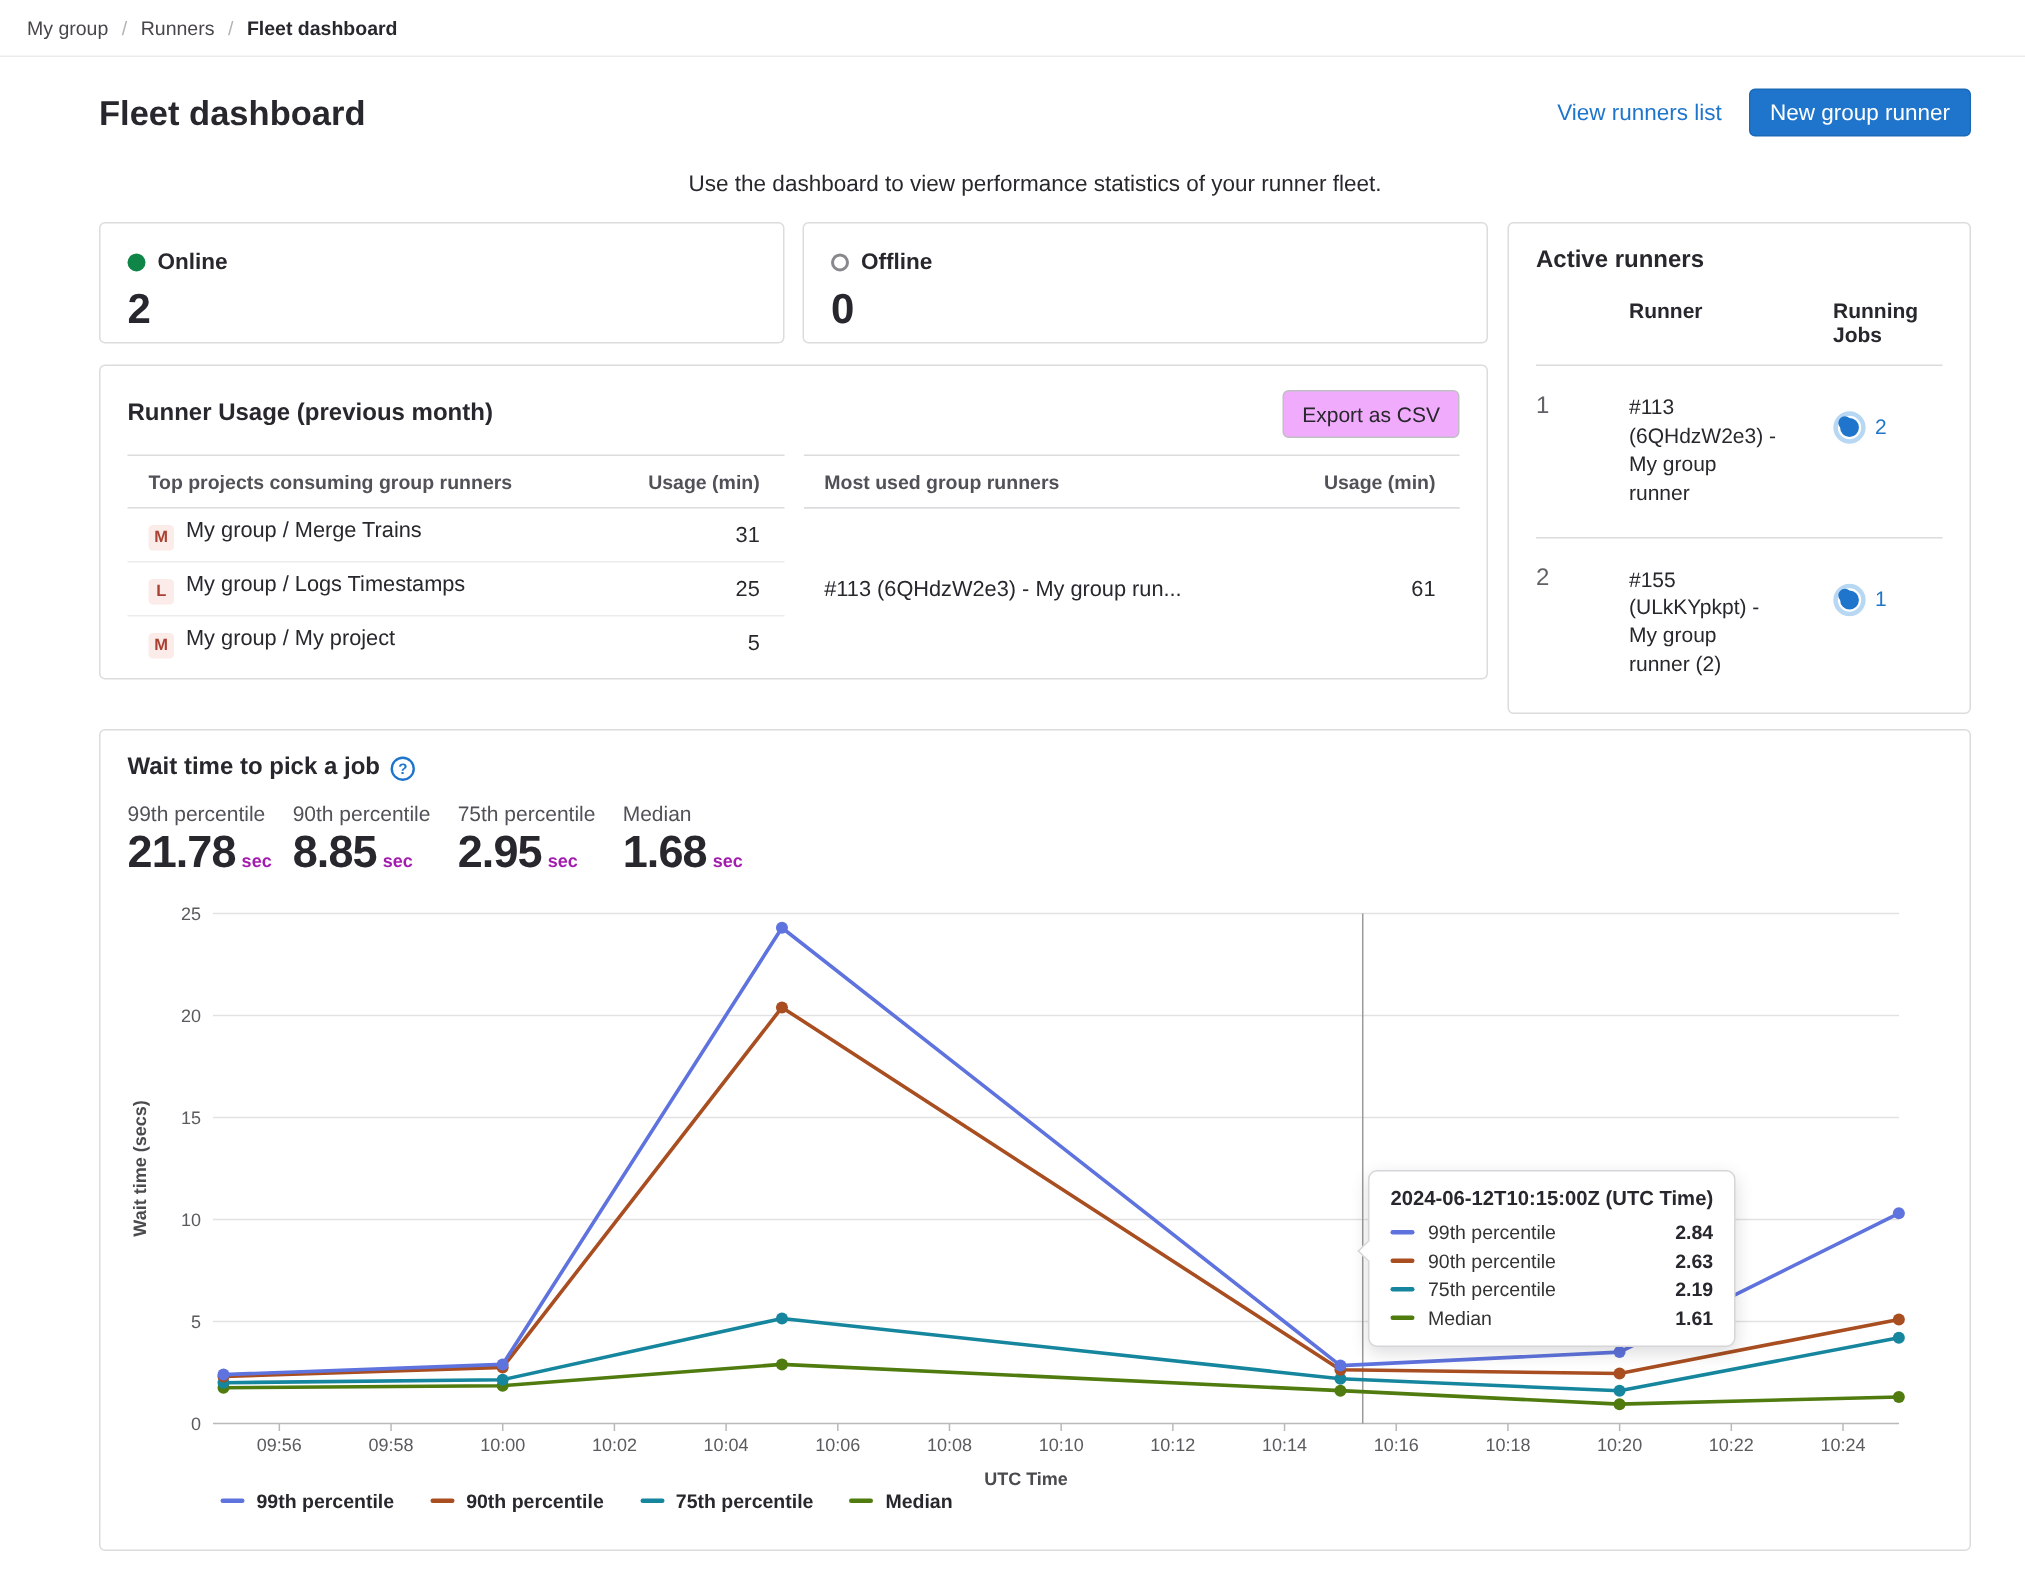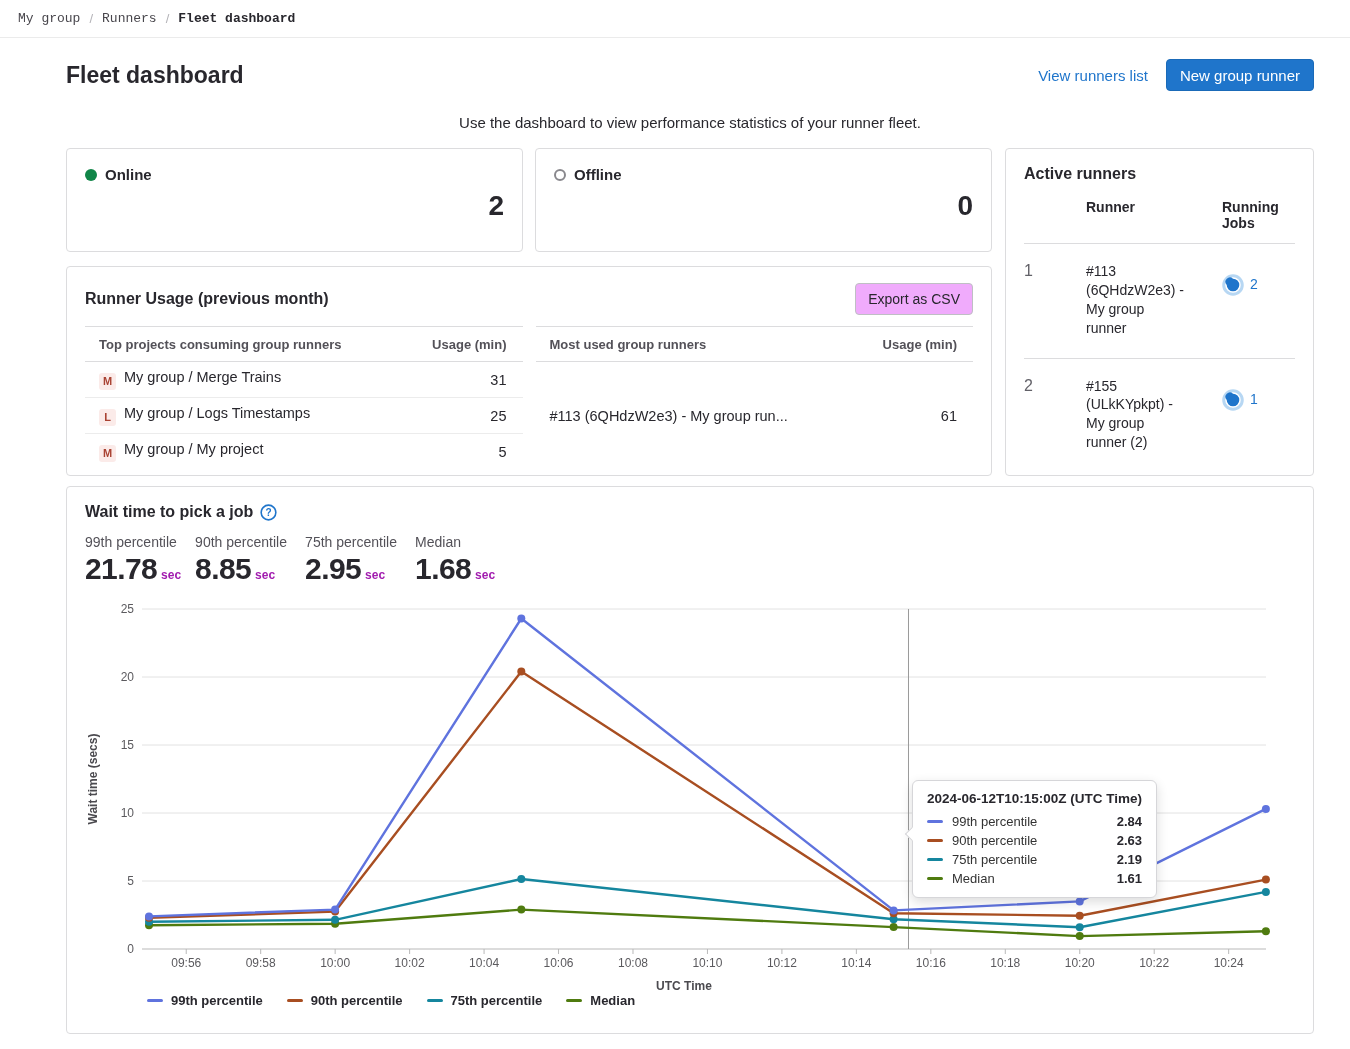--- a/index.html
+++ b/index.html
@@ -4,21 +4,21 @@
 <style>
   * { margin:0; padding:0; box-sizing:border-box; }
   html,body { width:1350px; height:1049px; background:#fff; overflow:hidden;
     font-family:"Liberation Sans","DejaVu Sans",sans-serif; color:#28272d; }
 
   
   .breadcrumb { height:38px; display:flex; align-items:center; gap:9px;
     padding:0 18px; border-bottom:1px solid #ebebeb; font-size:13px; color:#48464c; }
   .breadcrumb .sep { color:#b4b3b8; }
   .breadcrumb .current { font-weight:700; color:#28272d; }
-  .breadcrumb .crumb { cursor:pointer;font-family:Liberation Mono, monospace; }
+  .breadcrumb .crumb { cursor:pointer; }
 
   .content { padding:0 36px 0 66px; }
 
   .header-row { margin-top:21px; display:flex; justify-content:space-between; align-items:center; height:32px; }
   h1 { font-size:23px; font-weight:700; color:#28272d; }
   .actions { display:flex; align-items:center; gap:18px; }
   .link { color:#1f75cb; font-size:15px; text-decoration:none; cursor:pointer; }
   .btn-primary { background:#1f75cb; color:#fff; border:1px solid #1a6ab8; border-radius:4px;
     font-size:15px; padding:6px 13px; height:32px; cursor:pointer;
     font-family:inherit; }
@@ -27,21 +27,21 @@
 
   .desc { margin-top:22px; font-size:15px; line-height:19px; color:#28272d;text-align:center; }
 
   .grid { margin-top:16px; display:flex; gap:13px; }
   .col-left { width:926px; flex:none; }
   .col-right { flex:1; }
 
   .card { background:#fff; border:1px solid #dcdcde; border-radius:4px; }
 
   .row-cards { display:flex; gap:12px; }
-  .status-card { flex:1; height:104px; padding:17px 18px;text-align:right; }
+  .status-card { flex:1; height:81px; padding:17px 18px; }
   .status-head { display:flex; align-items:center; gap:8px; }
   .dot-online { width:12px; height:12px; border-radius:50%; background:#108548; }
   .dot-offline { width:12px; height:12px; border-radius:50%; border:2px solid #89888d; background:#fff; }
   .status-label { font-size:15px; font-weight:700; }
   .status-value { margin-top:7px; font-size:28px; font-weight:700; }
 
   .usage-card { margin-top:14px; height:210px; padding:16px 18px; }
   .usage-head { display:flex; justify-content:space-between; align-items:center; }
   h2 { font-size:16px; font-weight:700; color:#28272d; }
   .tables { display:flex; gap:13px; margin-top:11px; }

